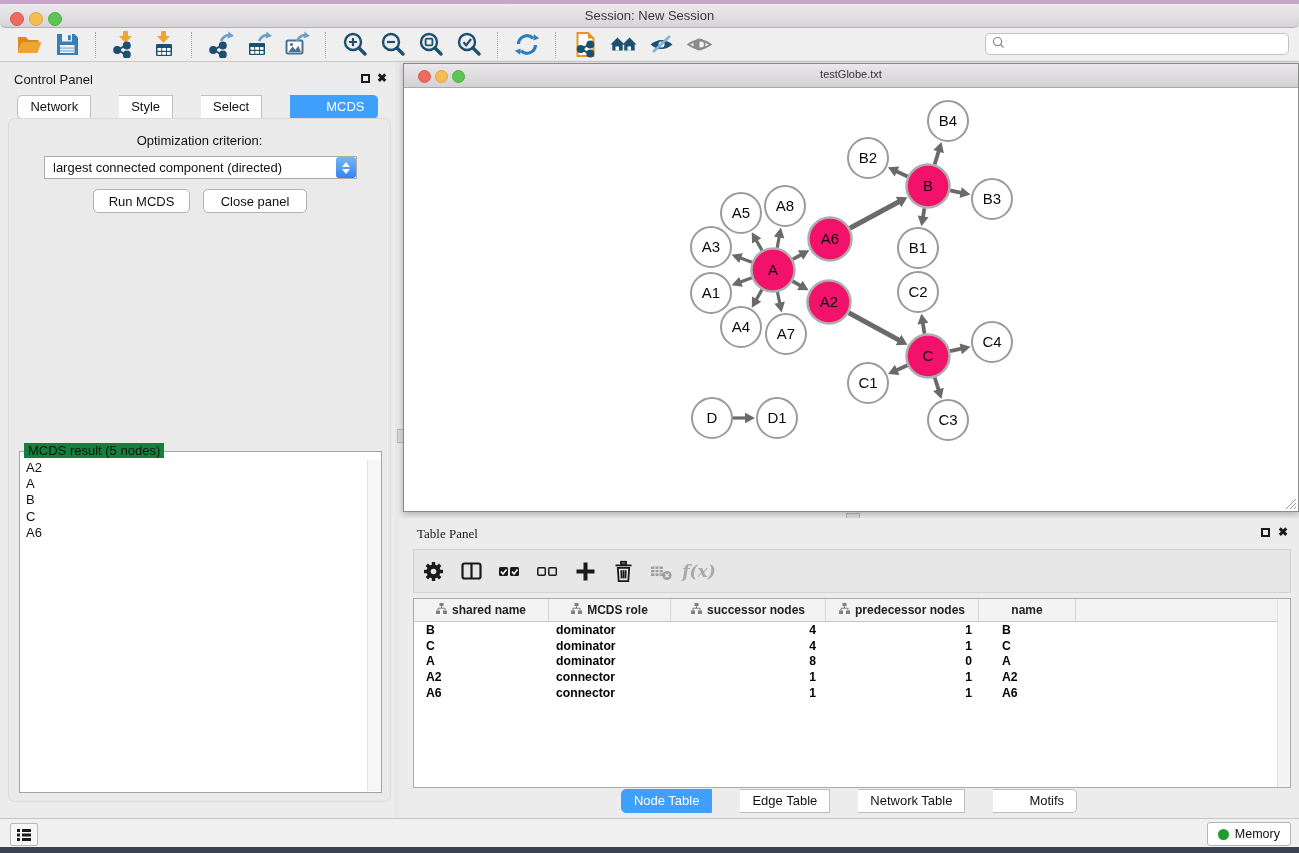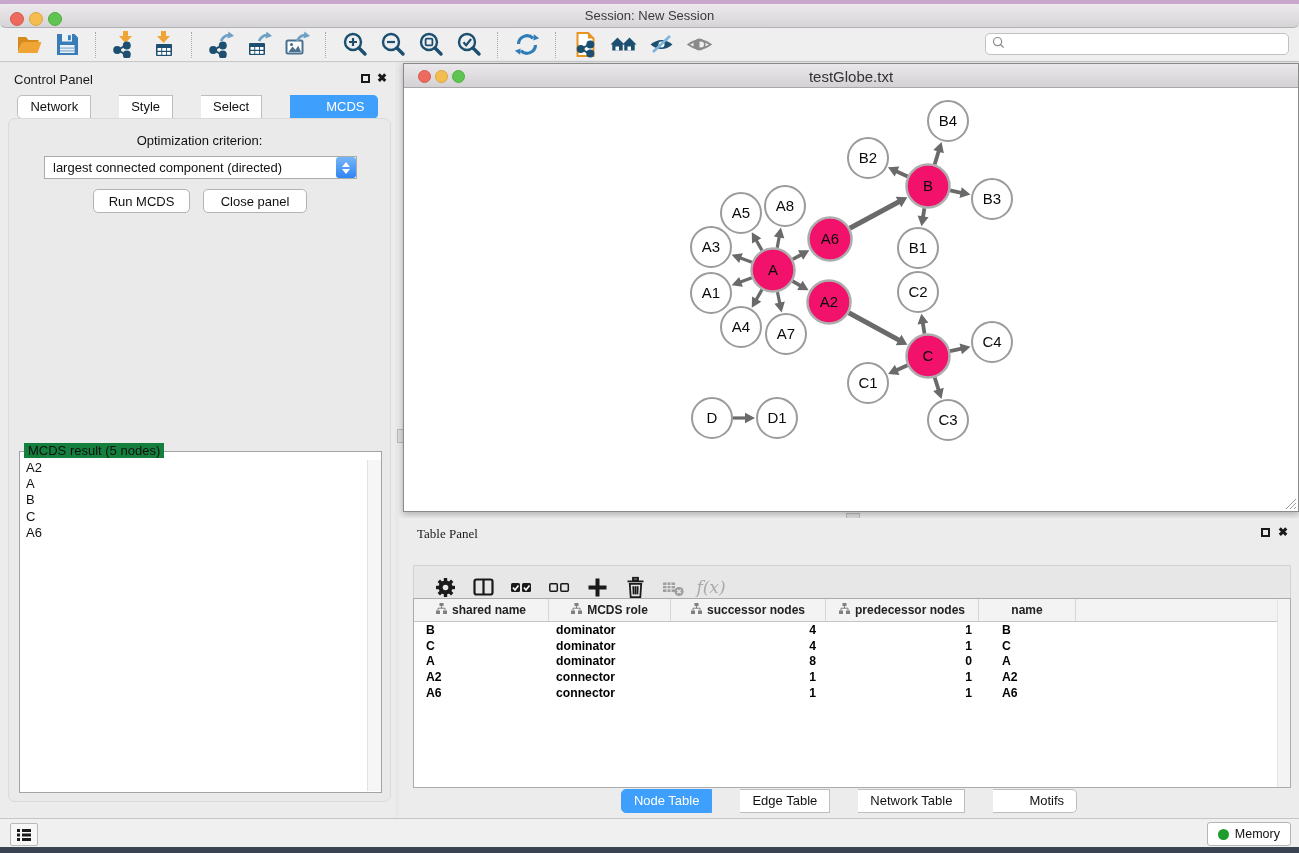--- a/index.html
+++ b/index.html
@@ -41,27 +41,27 @@
   #fieldset{position:absolute;left:10px;top:332px;width:361px;height:340px;border:1px solid #A3A3A3;background:#fff;}
   #fieldset .legend{position:absolute;top:-9px;left:4px;background:#15803d;padding:0 4px;font-size:13px;color:#111;}
   #result-list{position:absolute;left:1px;top:8px;right:14px;bottom:1px;overflow:hidden;}
   #result-list .item{font-size:13px;color:#111;padding-left:5px;line-height:16.2px;}
   #result-scroll{position:absolute;right:0;top:8px;bottom:1px;width:13px;background:#F6F6F6;border-left:1px solid #E2E2E2;}
   
   .split-handle{background:#D9D9D9;border:1px solid #B9B9B9;}
   
   #net-window{left:403px;top:63px;width:896px;height:449px;background:#fff;border:1px solid #8A8A8A;box-sizing:border-box;box-shadow:0 2px 6px rgba(0,0,0,0.25);}
   #net-titlebar{position:absolute;left:0;top:0;right:0;height:23px;background:linear-gradient(#EAE8EA,#D3D1D3);border-bottom:1px solid #A9A9A9;}
-  #net-titlebar .title{position:absolute;left:0;right:0;top:4px;text-align:center;font-size:15px;color:#333;}
+  #net-titlebar .title{position:absolute;left:0;right:0;top:4px;text-align:center;font-size:11px;color:#333;}
   #net-titlebar .light{top:6px;width:11px;height:11px;}
   #net-canvas{position:absolute;left:0;top:24px;right:0;bottom:0;background:#fff;overflow:hidden;}
   
   #table-panel{left:399px;top:518px;width:900px;height:300px;background:#ECECEC;}
   #tp-title{position:absolute;left:18px;top:8px;font-family:Liberation Serif, serif;}
-  #tp-toolbar{position:absolute;left:14px;top:47px;width:878px;height:44px;background:#E7E7E7;border:1px solid #D2D2D2;display:flex;align-items:center;padding-left:12px;box-sizing:border-box;}
+  #tp-toolbar{position:absolute;left:14px;top:31px;width:878px;height:44px;background:#E7E7E7;border:1px solid #D2D2D2;display:flex;align-items:center;box-sizing:border-box;font-weight:bold;}
   .tp-icon{width:30px;height:30px;display:flex;align-items:center;justify-content:center;margin:0 4px;}
   .fx{font-family:"DejaVu Serif",serif;font-style:italic;font-size:17px;color:#A9A9A9;}
   #tp-table{position:absolute;left:14px;top:80px;width:878px;height:190px;background:#fff;border:1px solid #ABABAB;box-sizing:border-box;overflow:hidden;font-weight:bold;}
   #tp-header{display:flex;height:22px;background:#F3F3F3;border-bottom:1px solid #C6C6C6;}
   #tp-header .hcell{display:flex;align-items:center;justify-content:center;gap:5px;font-size:12px;color:#222;border-right:1px solid #D6D6D6;box-sizing:border-box;}
   #tp-header .filler{flex:1;border-right:none;}
   .trow{display:flex;height:15.8px;align-items:center;}
   .trow .cell{font-size:12.2px;color:#000;box-sizing:border-box;white-space:nowrap;}
   #tp-scroll{position:absolute;right:0;top:0;bottom:0;width:12px;background:#F4F4F4;border-left:1px solid #E2E2E2;}
   #tp-tabs{position:absolute;left:0;right:0;top:271px;display:flex;justify-content:center;}

